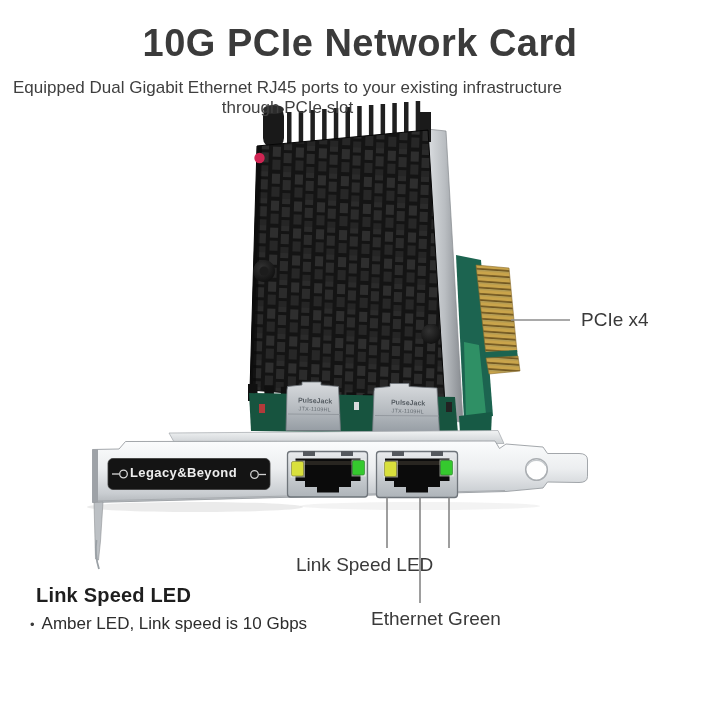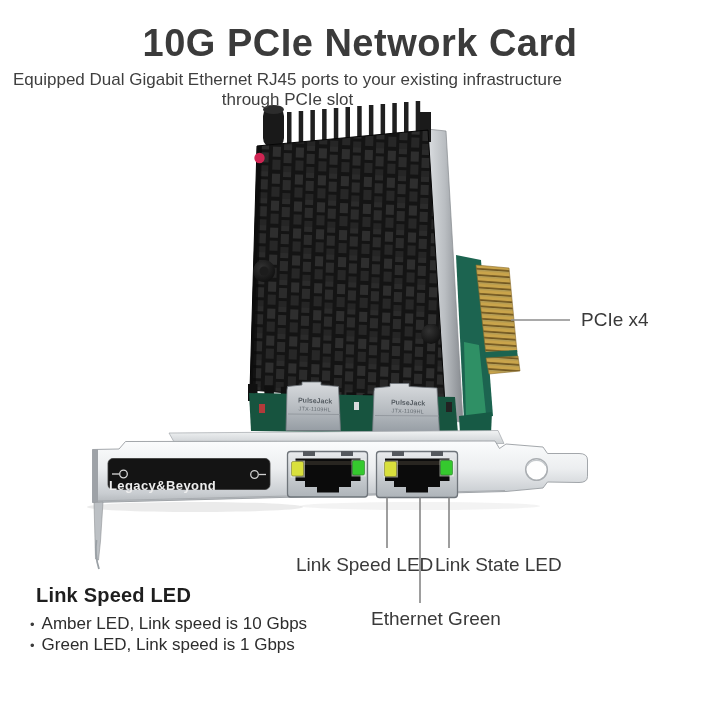--- a/index.html
+++ b/index.html
@@ -8,26 +8,26 @@
     background:#ffffff;
     font-family:"Liberation Sans","DejaVu Sans",sans-serif;
   }
   .stage svg{position:absolute;left:0;top:0;}
   .abs{position:absolute;}
   .title{
     left:0;top:22px;width:720px;text-align:center;
     font-size:38px;font-weight:700;color:#3b3b3b;letter-spacing:.5px;
   }
   .subtitle{
-    left:0;top:70px;width:575px;text-align:center;
+    left:0;top:78px;width:575px;text-align:center;
     font-size:17px;color:#3f3f3f;
   }
   .callout{font-size:19px;color:#3a3a3a;white-space:nowrap;}
   .brand-label{
-    left:109px;top:478px;width:128px;text-align:left;
+    left:109px;top:465px;width:128px;text-align:right;
     font-size:13px;font-weight:700;color:#ededed;letter-spacing:.4px;
     white-space:nowrap;
   }
   .mod-etch{transform:rotate(2deg);text-align:center;line-height:1.25;}
   .mod-brand{font-size:7px;font-weight:700;color:#565d63;white-space:nowrap;}
   .mod-model{font-size:5.5px;color:#646b71;letter-spacing:.2px;white-space:nowrap;}
   .legend{left:28px;top:584px;width:300px;}
   .legend h2{
     margin:0 0 7px 8px;font-size:20px;font-weight:700;color:#1e1e1e;
     letter-spacing:.2px;
@@ -228,24 +228,22 @@
     <div class="mod-brand">PulseJack</div>
     <div class="mod-model">JTX-1109HL</div>
   </div>
   <div class="abs mod-etch" style="left:380px;top:399px;width:56px">
     <div class="mod-brand">PulseJack</div>
     <div class="mod-model">JTX-1109HL</div>
   </div>
 
   <div class="abs callout" style="left:581px;top:309px">PCIe x4</div>
   <div class="abs callout" style="left:296px;top:554px">Link Speed LED</div>
-  <div class="abs callout" style="left:435px;top:554px">Link State LED</div>
   <div class="abs callout" style="left:371px;top:608px">Ethernet Green</div>
 
   <div class="abs legend">
     <h2>Link Speed LED</h2>
     <ul>
       <li>Amber LED, Link speed is 10 Gbps</li>
-      <li>Green LED, Link speed is 1 Gbps</li>
     </ul>
   </div>
 
 </div>
 
 </body></html>

